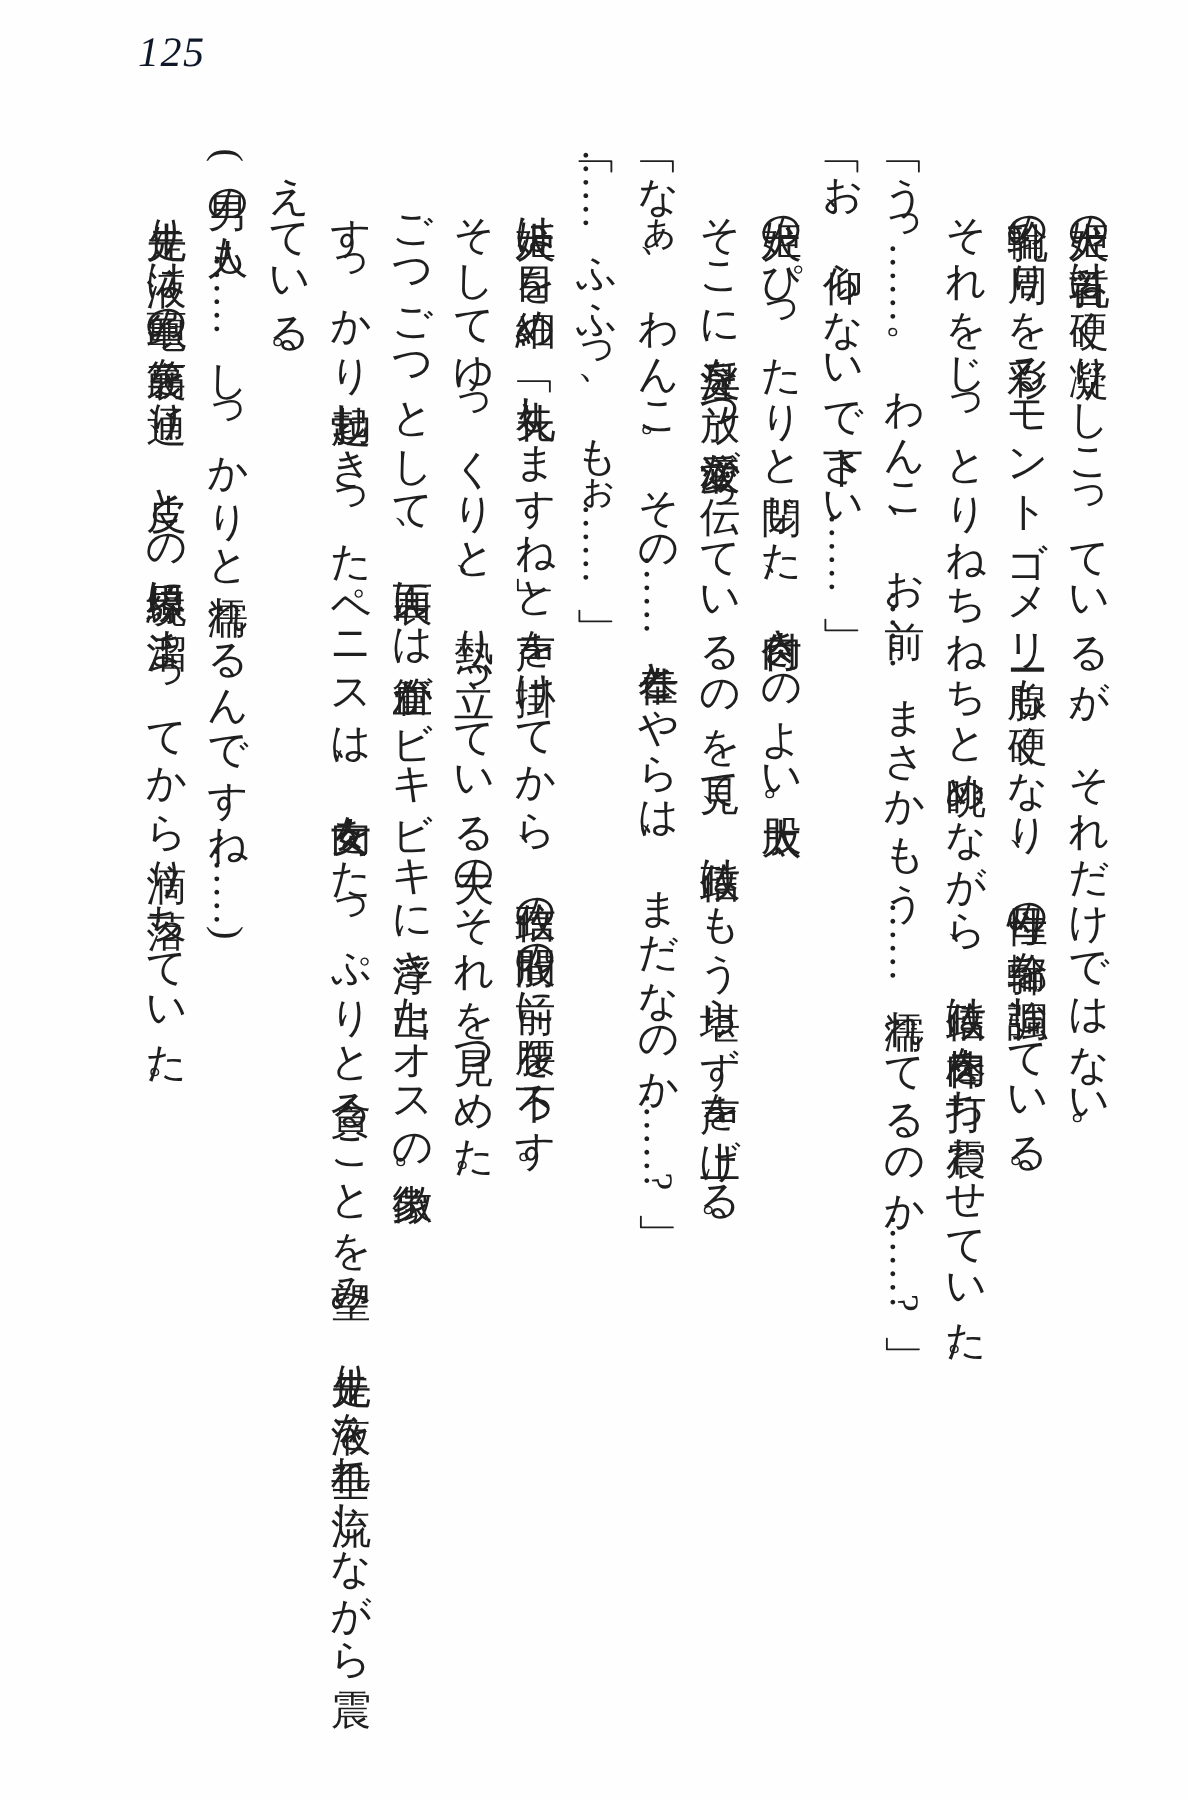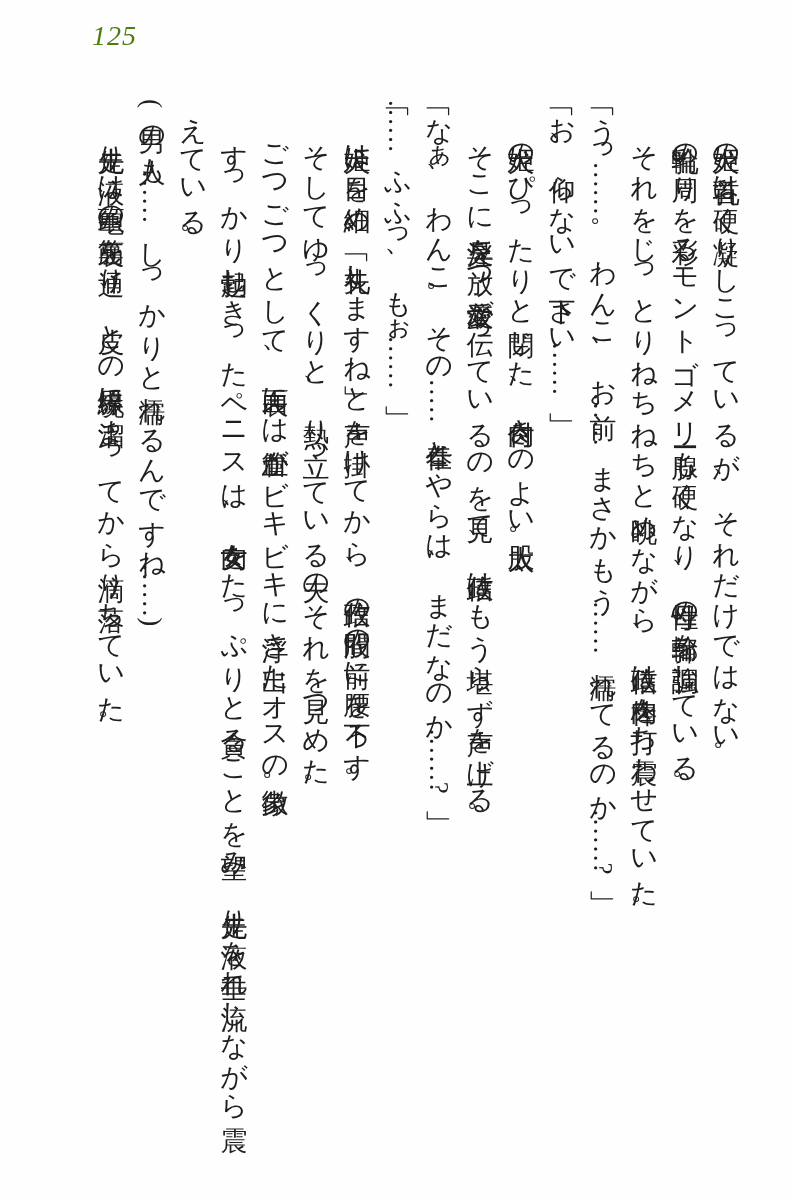--- a/index.html
+++ b/index.html
@@ -17,21 +17,21 @@
   .page {
     position: absolute;
     inset: 0;
   }
   .page-number {
     position: absolute;
     left: 92px;
     top: 20px;
     font-size: 28px;
     font-style: italic;
-    color: #4d7c0f;
+    color: #0f172a;
     font-family: "Liberation Serif", "DejaVu Serif", serif;
     letter-spacing: 1px;
   }
   .text-block {
     position: absolute;
     top: 99px;
     right: 46px;
     height: 1031px;
     writing-mode: vertical-rl;
     -webkit-writing-mode: vertical-rl;

